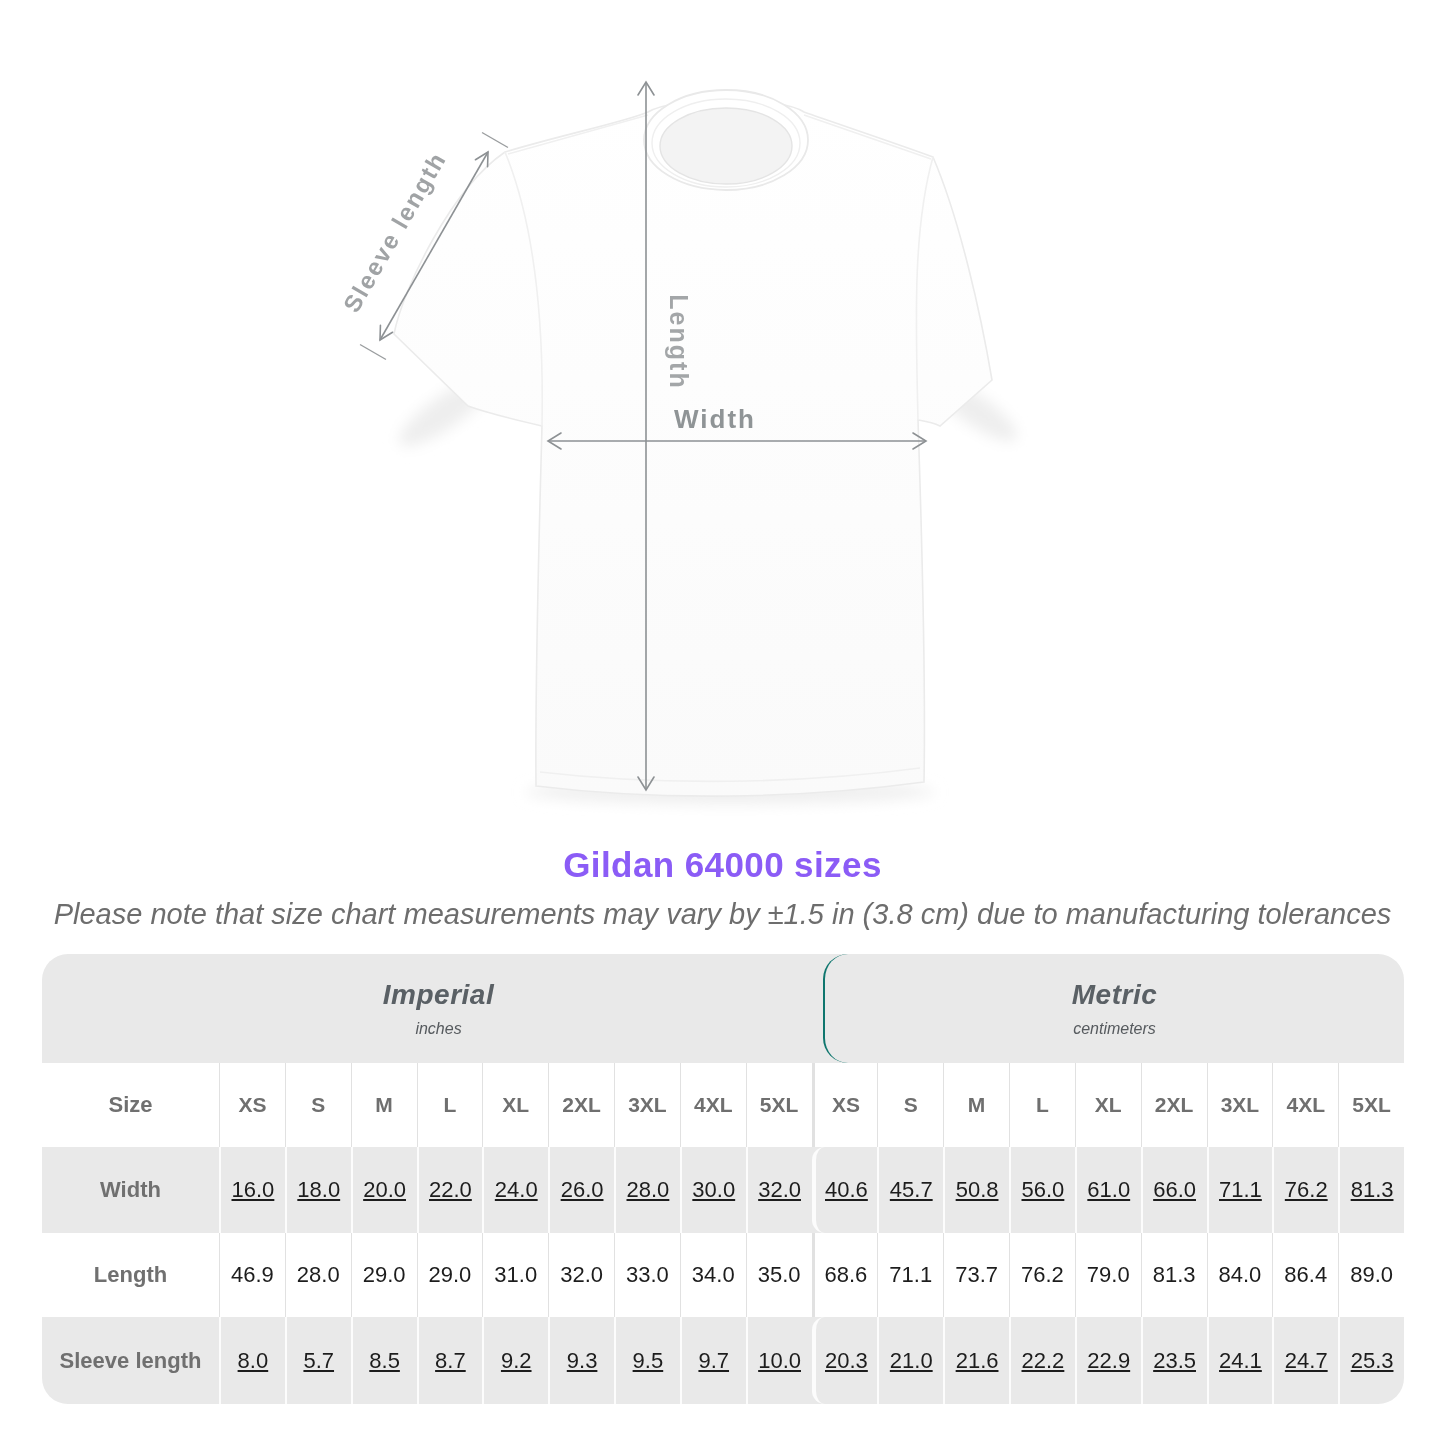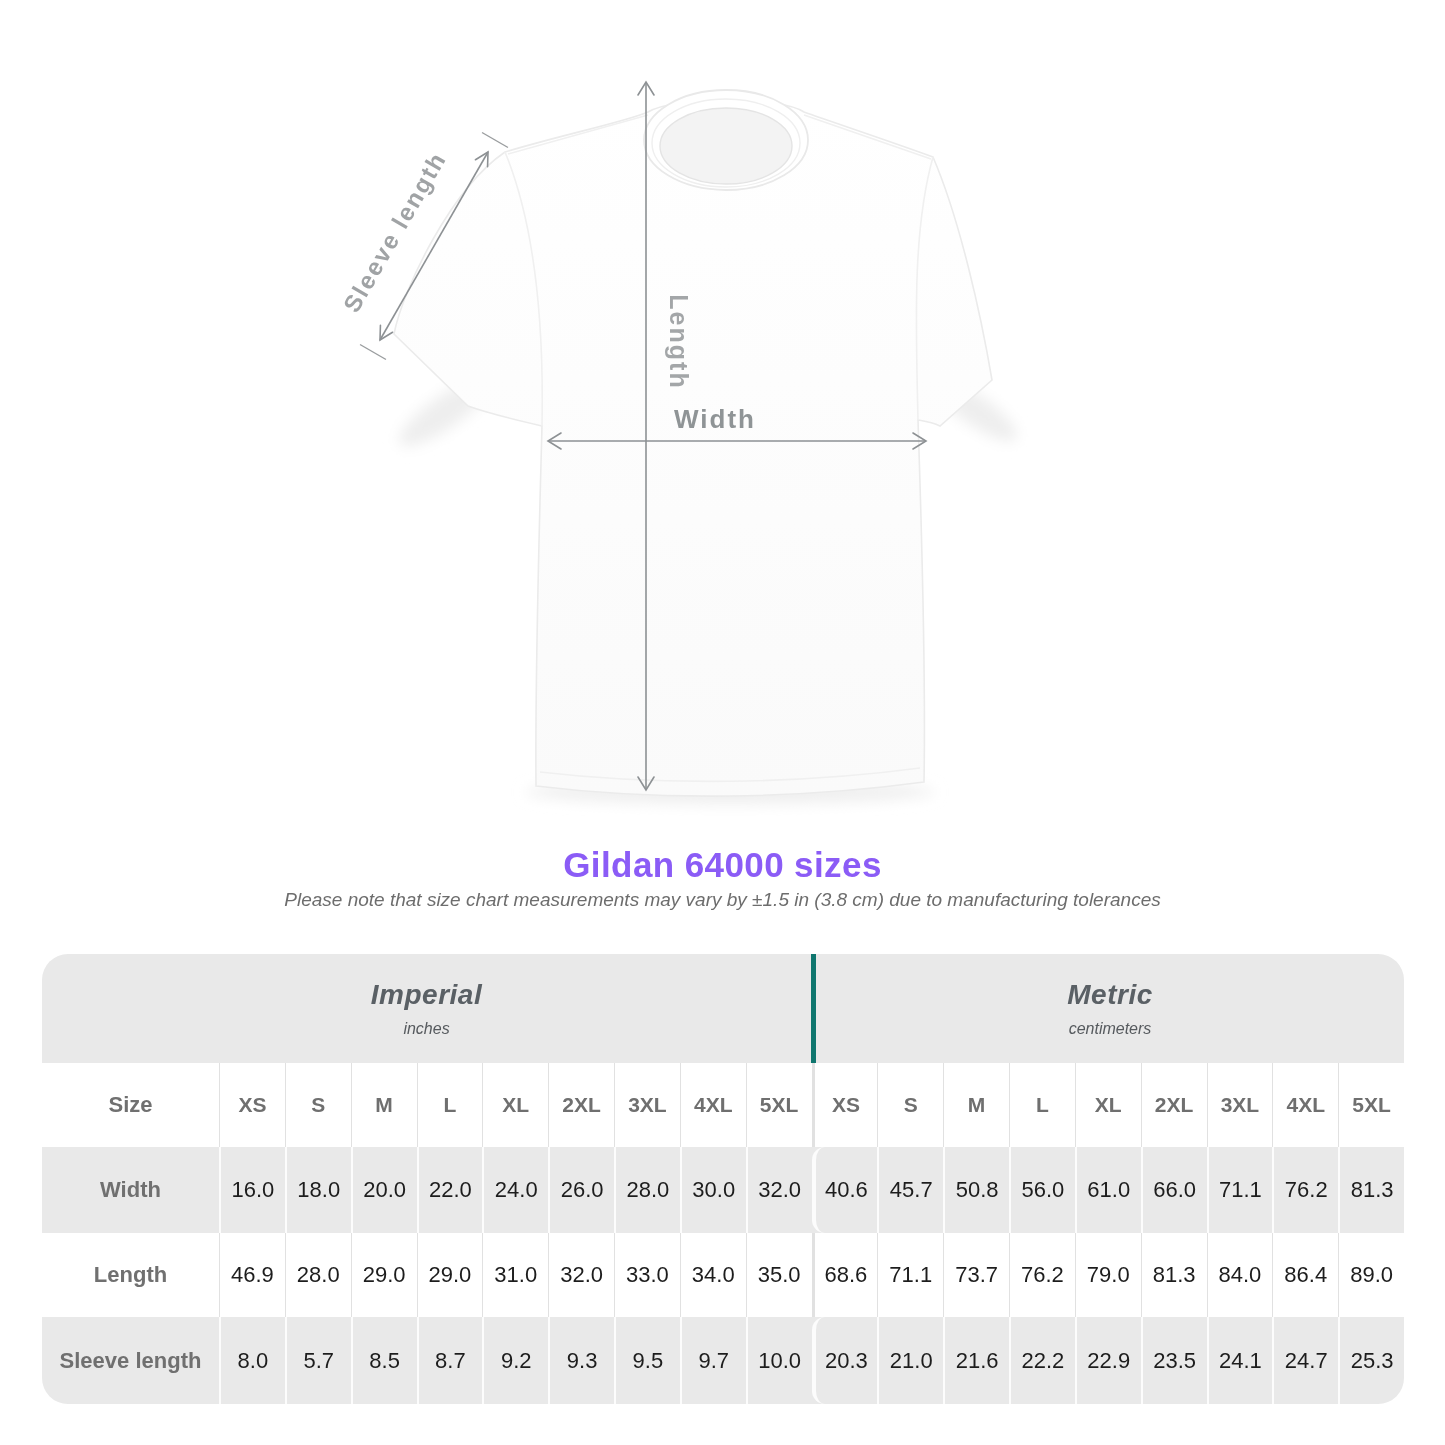--- a/index.html
+++ b/index.html
@@ -16,45 +16,45 @@
   .dim-line   { stroke:#8d9194; stroke-width:1.6; fill:none; }
   .dim-chev   { stroke:#8d9194; stroke-width:1.6; fill:none; stroke-linecap:round; }
   .dim-tick   { stroke:#9a9d9f; stroke-width:1.4; }
   .dim-text   { font-family:"Liberation Sans","DejaVu Sans",sans-serif; font-weight:bold; letter-spacing:2px; }
   .shirt-body { fill:url(#shirtGrad); stroke:#ebebeb; stroke-width:1.6; }
   .shirt-seam { fill:none; stroke:#f0f0f0; stroke-width:1.6; }
 
   
   .title-block { position:absolute; top:845px; left:0; width:1445px; text-align:center; }
   .title    { font-size:35px; font-weight:bold; color:#8b5cf6; letter-spacing:0.4px; }
-  .subtitle { margin-top:4px; font-size:19px; font-style:italic; color:#6d6d6d; }
+  .subtitle { margin-top:13px; font-size:29px; font-style:italic; color:#6d6d6d; }
 
   
   .size-table { position:absolute; left:42px; top:954px; width:1362px; }
 
-  .band { height:109px; background:#e9e9e9; border-radius:26px 26px 0 0; display:flex; }
+  .band { height:109px; background:#e9e9e9; border-radius:26px 26px 0 0; display:flex;padding-left:12px; }
   .band-sec { display:flex; flex-direction:column; align-items:center; justify-content:center; gap:9px; }
   .band-imperial { width:769px; }
-  .band-metric   { flex:1; border-left:5px solid #0f766e; }
+  .band-metric   { flex:1; border-left:2px solid #0f766e;border-radius:25px; }
   .band-name { font-size:28px; font-weight:bold; font-style:italic; color:#5a6065; letter-spacing:0.5px; }
   .band-unit { font-size:16px; font-style:italic; color:#565a5e; }
 
   .trow { display:grid; grid-template-columns:177px repeat(18,1fr); }
   .trow.r-size { height:84px; background:#ffffff;text-align:right; }
   .trow.r1 { height:86px; background:#e9e9e9; }
   .trow.r2 { height:84px; background:#ffffff; }
   .trow.r3 { height:87px; background:#e9e9e9; border-radius:0 0 26px 26px; overflow:hidden; }
 
   .cell { display:flex; align-items:center; justify-content:center; }
   .cell.lbl { font-weight:bold; color:#707070; font-size:22px; }
   .cell.hd  { font-weight:bold; color:#6f6f6f; font-size:21px; }
   .cell.val { color:#1d1d1d; font-size:22px; }
 
   .r-size .cell + .cell, .r2 .cell + .cell { border-left:1px solid #e1e1e1; }
-  .r1 .cell + .cell, .r3 .cell + .cell     { border-left:2px solid #fcfcfc; }
+  .r1 .cell + .cell, .r3 .cell + .cell     { border-left:2px solid #fcfcfc;text-decoration:underline; }
   .r-size .cell.sep-strong, .r2 .cell.sep-strong { border-left-width:3px; }
   .r1 .cell.sep-strong, .r3 .cell.sep-strong     { border-left-width:4px;border-radius:13px; }
 </style>
 </head>
 <body>
 
 <div class="shirt-wrap">
   <svg width="700" height="760" viewBox="0 0 700 760">
     <defs>
       <linearGradient id="shirtGrad" x1="0" y1="0" x2="0" y2="1">

